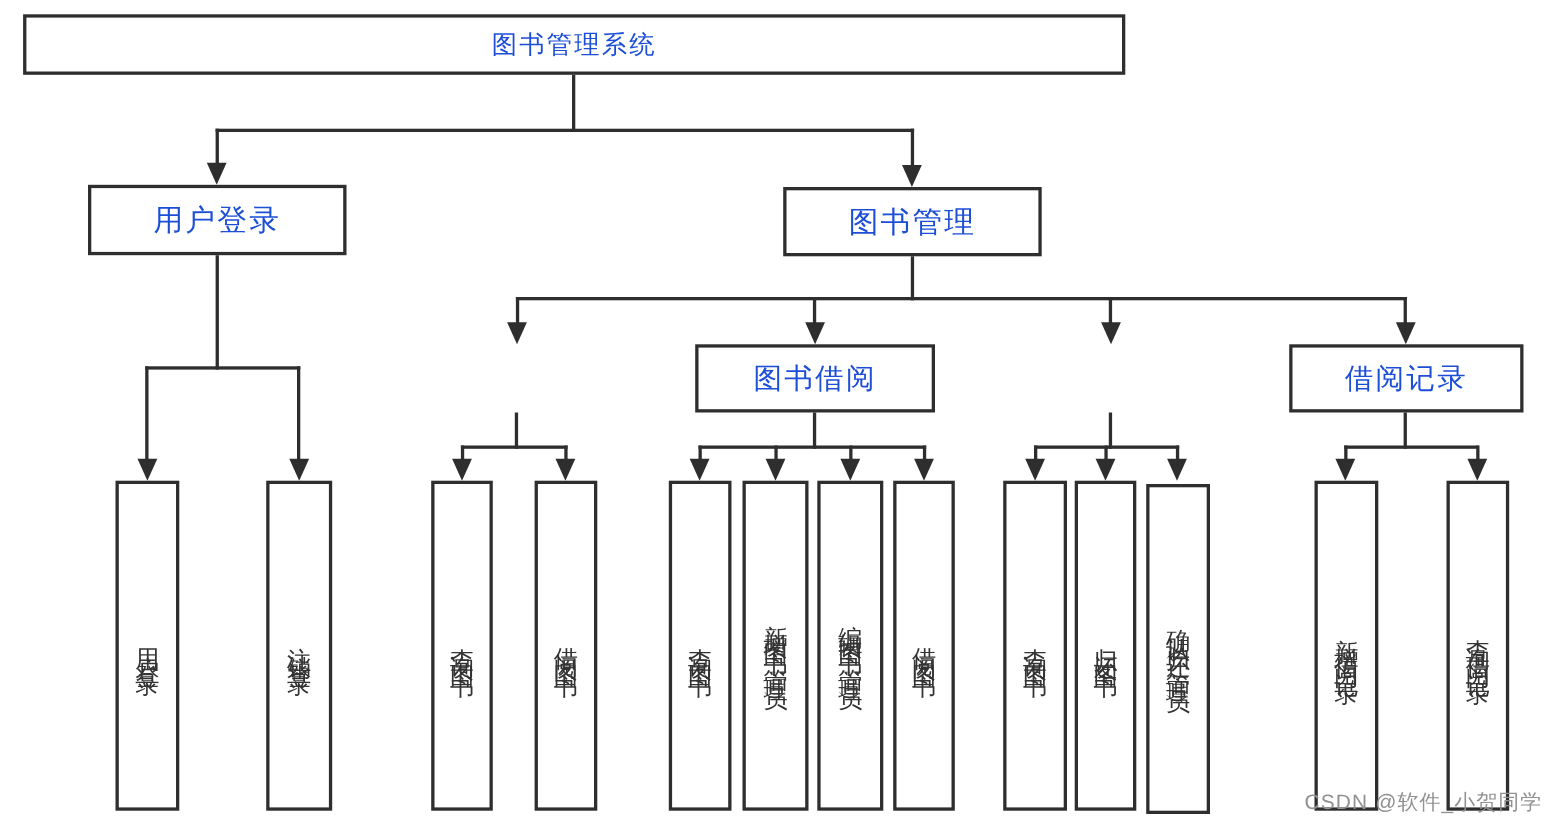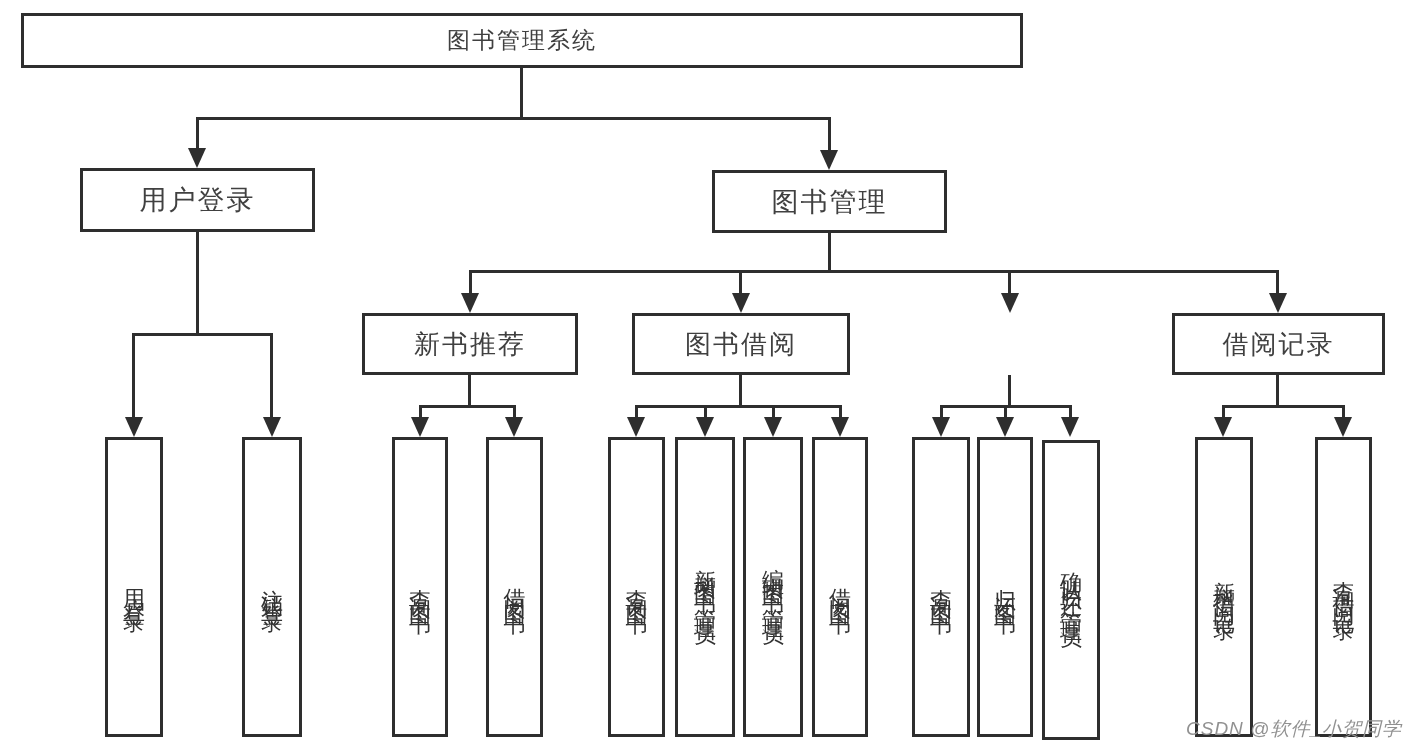--- a/index.html
+++ b/index.html
@@ -3,21 +3,21 @@
 <meta charset="utf-8">
 <style>
   html,body{margin:0;padding:0;background:#ffffff;}
   .canvas{
     position:relative;width:1405px;height:747px;background:#ffffff;
     font-family:"Liberation Sans",sans-serif;color:#333333;overflow:hidden;
   }
   .box{
     position:absolute;box-sizing:border-box;border:3px solid #2e2e2e;background:#ffffff;
     display:flex;align-items:center;justify-content:center;
-    font-size:24px;letter-spacing:2px;color:#404040;
+    font-size:24px;letter-spacing:2px;color:#1d4ed8;
   }
   .box.lvl1{font-size:23px;}
   .box.lvl2{font-size:27px;}
   .box.lvl3{font-size:26px;}
   .vbox{
     position:absolute;box-sizing:border-box;border:3px solid #2e2e2e;background:#ffffff;
     display:flex;align-items:center;justify-content:center;
   }
   .vbox span{
     writing-mode:vertical-rl;text-orientation:mixed;
@@ -25,21 +25,21 @@
   }
   .hline{position:absolute;height:3px;background:#2e2e2e;}
   .vline{position:absolute;width:3px;background:#2e2e2e;}
   .arrow{
     position:absolute;width:0;height:0;
     border-left:9px solid transparent;border-right:9px solid transparent;
     border-top:20px solid #2e2e2e;
   }
   .watermark{
     position:absolute;left:1186px;top:716px;z-index:5;
-    font-size:19px;color:#919191;letter-spacing:1px;white-space:nowrap;font-style:italic;
+    font-size:19px;color:#919191;letter-spacing:1px;white-space:nowrap;
   }
 </style>
 </head>
 <body>
 
 <div class="canvas">
 
   <div class="box lvl1" style="left:21px;top:13px;width:1002px;height:55px;">
     <span>图书管理系统</span>
   </div>
@@ -69,23 +69,20 @@
   <div class="hline" style="left:469px;top:270px;width:810px;"></div>
   <div class="vline" style="left:469px;top:270px;height:26px;"></div>
   <div class="arrow" style="left:461px;top:293px;"></div>
   <div class="vline" style="left:739px;top:270px;height:26px;"></div>
   <div class="arrow" style="left:732px;top:293px;"></div>
   <div class="vline" style="left:1008px;top:270px;height:26px;"></div>
   <div class="arrow" style="left:1001px;top:293px;"></div>
   <div class="vline" style="left:1276px;top:270px;height:26px;"></div>
   <div class="arrow" style="left:1269px;top:293px;"></div>
 
-  <div class="box lvl3" style="left:362px;top:313px;width:216px;height:62px;">
-    <span>新书推荐</span>
-  </div>
   <div class="box lvl3" style="left:632px;top:313px;width:218px;height:62px;text-align:right;">
     <span>图书借阅</span>
   </div>
   <div class="box lvl3" style="left:1172px;top:313px;width:213px;height:62px;">
     <span>借阅记录</span>
   </div>
 
   <div class="vline" style="left:468px;top:375px;height:33px;"></div>
   <div class="hline" style="left:419px;top:405px;width:97px;"></div>
   <div class="vline" style="left:419px;top:405px;height:14px;"></div>

